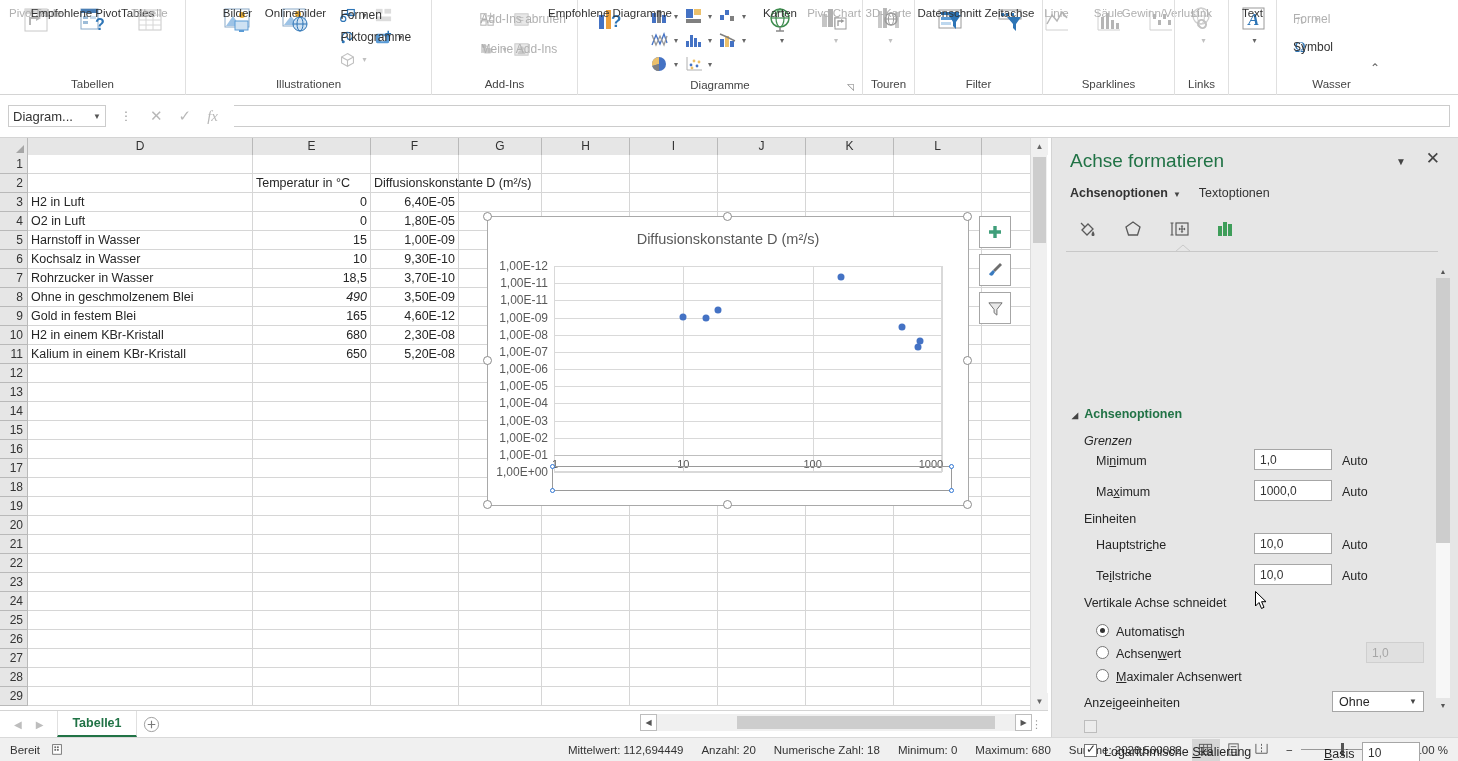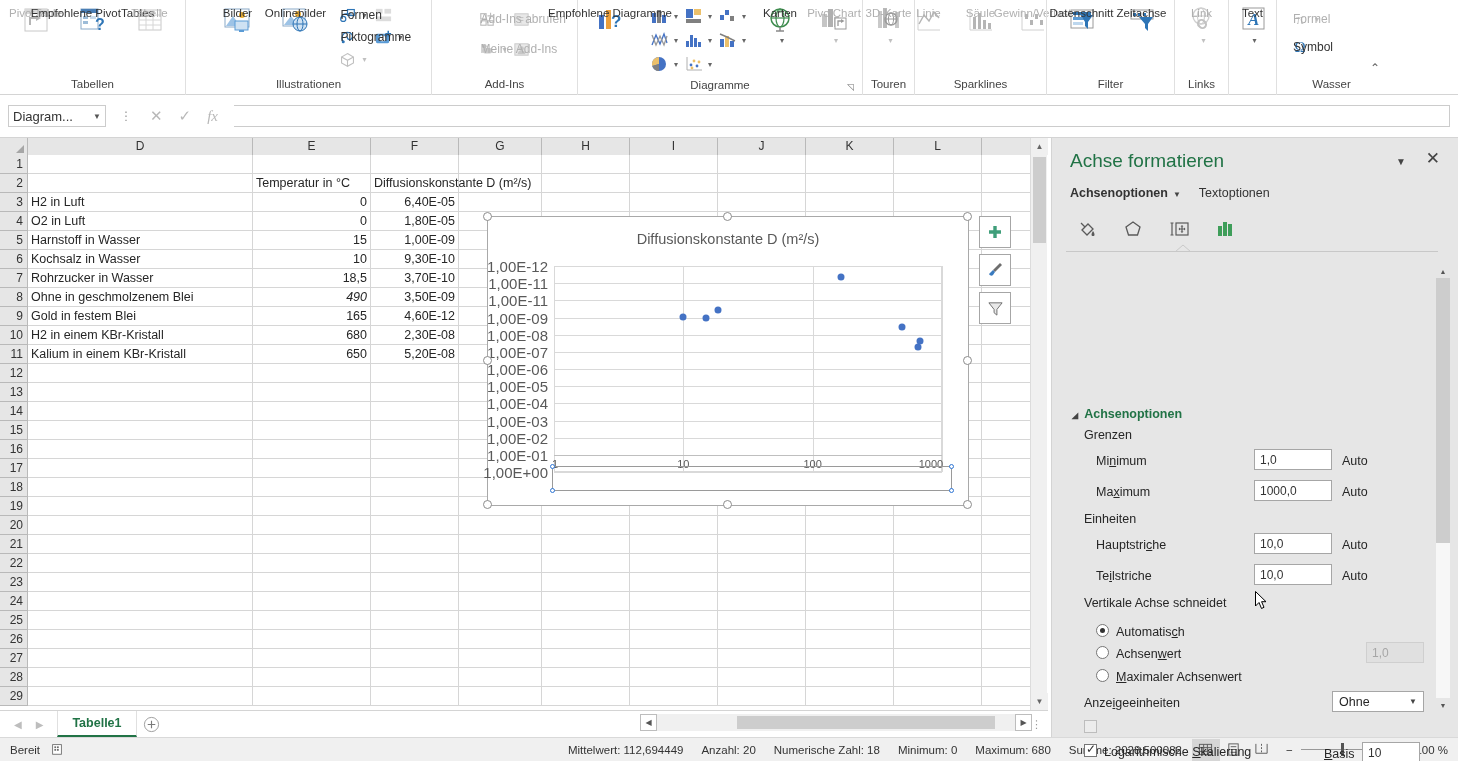--- a/index.html
+++ b/index.html
@@ -117,21 +117,21 @@
 
   
   .chart-obj { position:absolute; left:487px; top:216px; width:482px; height:290px; background:#fff;
                border:1px solid #a9a9a9; }
   .chart-title { position:absolute; left:0; top:14px; width:100%; text-align:center;
                  font-size:14.5px; color:#595959; }
   .plot { position:absolute; left:66px; top:49px; width:388px; height:206px; }
   .plot .gl-h { position:absolute; left:0; width:100%; height:1px; background:#d9d9d9; }
   .plot .gl-v { position:absolute; top:0; height:100%; width:1px; background:#d9d9d9; }
   .plot .border { position:absolute; inset:0; border:1px solid #d9d9d9; }
-  .ylab { position:absolute; right:0; font-size:15px; color:#595959; text-align:right;
+  .ylab { position:absolute; right:0; font-size:12px; color:#595959; text-align:right;
           white-space:nowrap; transform:translateY(-50%); }
   .xlab { position:absolute; font-size:11px; color:#595959; transform:translateX(-50%); white-space:nowrap; }
   .dot { position:absolute; width:7px; height:7px; border-radius:50%; background:#4472c4;
          transform:translate(-50%,-50%); }
   .xaxis-line { position:absolute; height:1px; background:#bfbfbf; }
   
   .handle { position:absolute; width:9px; height:9px; border-radius:50%;
             background:#fff; border:1.5px solid #8c8c8c; }
   
   .axis-sel { position:absolute; border:1px solid #9a9a9a; }
@@ -497,20 +497,50 @@
               <line x1="11" y1="14" x2="23" y2="14" stroke="#9a9a9a"></line>
             </svg>
           </span>
           <span class="lbl">3D-Karte</span>
           <span class="caret dis">▾</span>
         </div>
       </div>
       <div class="rgroup-label">Touren</div>
     </div>
 
+    <div class="rgroup" style="width:128px">
+      <div class="rgroup-body" style="padding-top:2px">
+        <div class="big-btn" style="width:62px">
+          <span class="ico">
+            <svg width="30" height="30" viewBox="0 0 30 30">
+              <rect x="4" y="5" width="22" height="18" fill="#fff" stroke="#9a9a9a"></rect>
+              <rect x="6" y="7" width="18" height="3" fill="#2e75b6"></rect>
+              <rect x="6" y="12" width="14" height="3" fill="#5b9bd5"></rect>
+              <rect x="6" y="17" width="10" height="3" fill="#bdd7ee"></rect>
+              <path d="M14 10 L26 10 L21 17 L21 24 L18 21 L18 17 Z" fill="#2e75b6"></path>
+            </svg>
+          </span>
+          <span class="lbl">Datenschnitt</span>
+        </div>
+        <div class="big-btn" style="width:58px">
+          <span class="ico">
+            <svg width="30" height="30" viewBox="0 0 30 30">
+              <rect x="4" y="5" width="22" height="9" fill="#fff" stroke="#9a9a9a"></rect>
+              <rect x="6" y="8" width="3" height="3" fill="#2e75b6"></rect>
+              <rect x="11" y="8" width="3" height="3" fill="#2e75b6"></rect>
+              <rect x="16" y="8" width="3" height="3" fill="#2e75b6"></rect>
+              <path d="M12 12 L26 12 L21 19 L21 26 L18 23 L18 19 Z" fill="#2e75b6"></path>
+            </svg>
+          </span>
+          <span class="lbl">Zeitachse</span>
+        </div>
+      </div>
+      <div class="rgroup-label">Filter</div>
+    </div>
+
     <div class="rgroup" style="width:132px">
       <div class="rgroup-body" style="padding-top:2px">
         <div class="big-btn dis">
           <span class="ico">
             <svg width="30" height="30" viewBox="0 0 30 30">
               <path d="M4 5 L4 25 M4 25 L26 25" stroke="#d0d0d0"></path>
               <path d="M5 19 L10 10 L15 16 L20 7 L25 13" stroke="#b5b5b5" fill="none" stroke-width="1.5"></path>
             </svg>
           </span>
           <span class="lbl">Linie</span>
@@ -534,50 +564,20 @@
               <rect x="7" y="9" width="3" height="5" fill="#b5b5b5"></rect>
               <rect x="12" y="15" width="3" height="5" fill="#b5b5b5"></rect>
               <rect x="17" y="9" width="3" height="5" fill="#b5b5b5"></rect>
               <rect x="22" y="15" width="3" height="5" fill="#b5b5b5"></rect>
             </svg>
           </span>
           <span class="lbl">Gewinn/Verlust</span>
         </div>
       </div>
       <div class="rgroup-label">Sparklines</div>
-    </div>
-
-    <div class="rgroup" style="width:128px">
-      <div class="rgroup-body" style="padding-top:2px">
-        <div class="big-btn" style="width:62px">
-          <span class="ico">
-            <svg width="30" height="30" viewBox="0 0 30 30">
-              <rect x="4" y="5" width="22" height="18" fill="#fff" stroke="#9a9a9a"></rect>
-              <rect x="6" y="7" width="18" height="3" fill="#2e75b6"></rect>
-              <rect x="6" y="12" width="14" height="3" fill="#5b9bd5"></rect>
-              <rect x="6" y="17" width="10" height="3" fill="#bdd7ee"></rect>
-              <path d="M14 10 L26 10 L21 17 L21 24 L18 21 L18 17 Z" fill="#2e75b6"></path>
-            </svg>
-          </span>
-          <span class="lbl">Datenschnitt</span>
-        </div>
-        <div class="big-btn" style="width:58px">
-          <span class="ico">
-            <svg width="30" height="30" viewBox="0 0 30 30">
-              <rect x="4" y="5" width="22" height="9" fill="#fff" stroke="#9a9a9a"></rect>
-              <rect x="6" y="8" width="3" height="3" fill="#2e75b6"></rect>
-              <rect x="11" y="8" width="3" height="3" fill="#2e75b6"></rect>
-              <rect x="16" y="8" width="3" height="3" fill="#2e75b6"></rect>
-              <path d="M12 12 L26 12 L21 19 L21 26 L18 23 L18 19 Z" fill="#2e75b6"></path>
-            </svg>
-          </span>
-          <span class="lbl">Zeitachse</span>
-        </div>
-      </div>
-      <div class="rgroup-label">Filter</div>
     </div>
 
     <div class="rgroup" style="width:54px">
       <div class="rgroup-body" style="padding-top:2px">
         <div class="big-btn dis" style="width:44px">
           <span class="ico">
             <svg width="30" height="30" viewBox="0 0 30 30">
               <circle cx="14" cy="11" r="8" fill="none" stroke="#cfcfcf" stroke-width="1.4"></circle>
               <ellipse cx="14" cy="11" rx="3.5" ry="8" fill="none" stroke="#cfcfcf" stroke-width="1.1"></ellipse>
               <line x1="6" y1="11" x2="22" y2="11" stroke="#cfcfcf" stroke-width="1.1"></line>
@@ -1272,21 +1272,21 @@
     <svg class="pane-arrowup" viewBox="0 0 16 8">
       <path d="M0 8 L8 1 L16 8" fill="none" stroke="#c8c8c8"></path>
     </svg>
 
     <div class="pane-body">
 
       <div class="sec-head" style="left:20px; top:149px;">
         <span class="tri">◢</span><span>Achsenoptionen</span>
       </div>
 
-      <div class="lbl" style="left:32px; top:170px;">Grenzen</div>
+      <div class="lbl" style="left:32px; top:176px;font-style:italic;">Grenzen</div>
 
       <div class="lbl" style="left:44px; top:196px;">Mi<u>n</u>imum</div>
       <div class="spin" style="left:202px; top:191px; width:78px;">1,0</div>
       <div class="auto" style="left:290px; top:196px;">Auto</div>
 
       <div class="lbl" style="left:44px; top:227px;">Ma<u>x</u>imum</div>
       <div class="spin" style="left:202px; top:222px; width:78px;">1000,0</div>
       <div class="auto" style="left:290px; top:227px;">Auto</div>
 
       <div class="lbl" style="left:32px; top:254px;">Einheiten</div>

